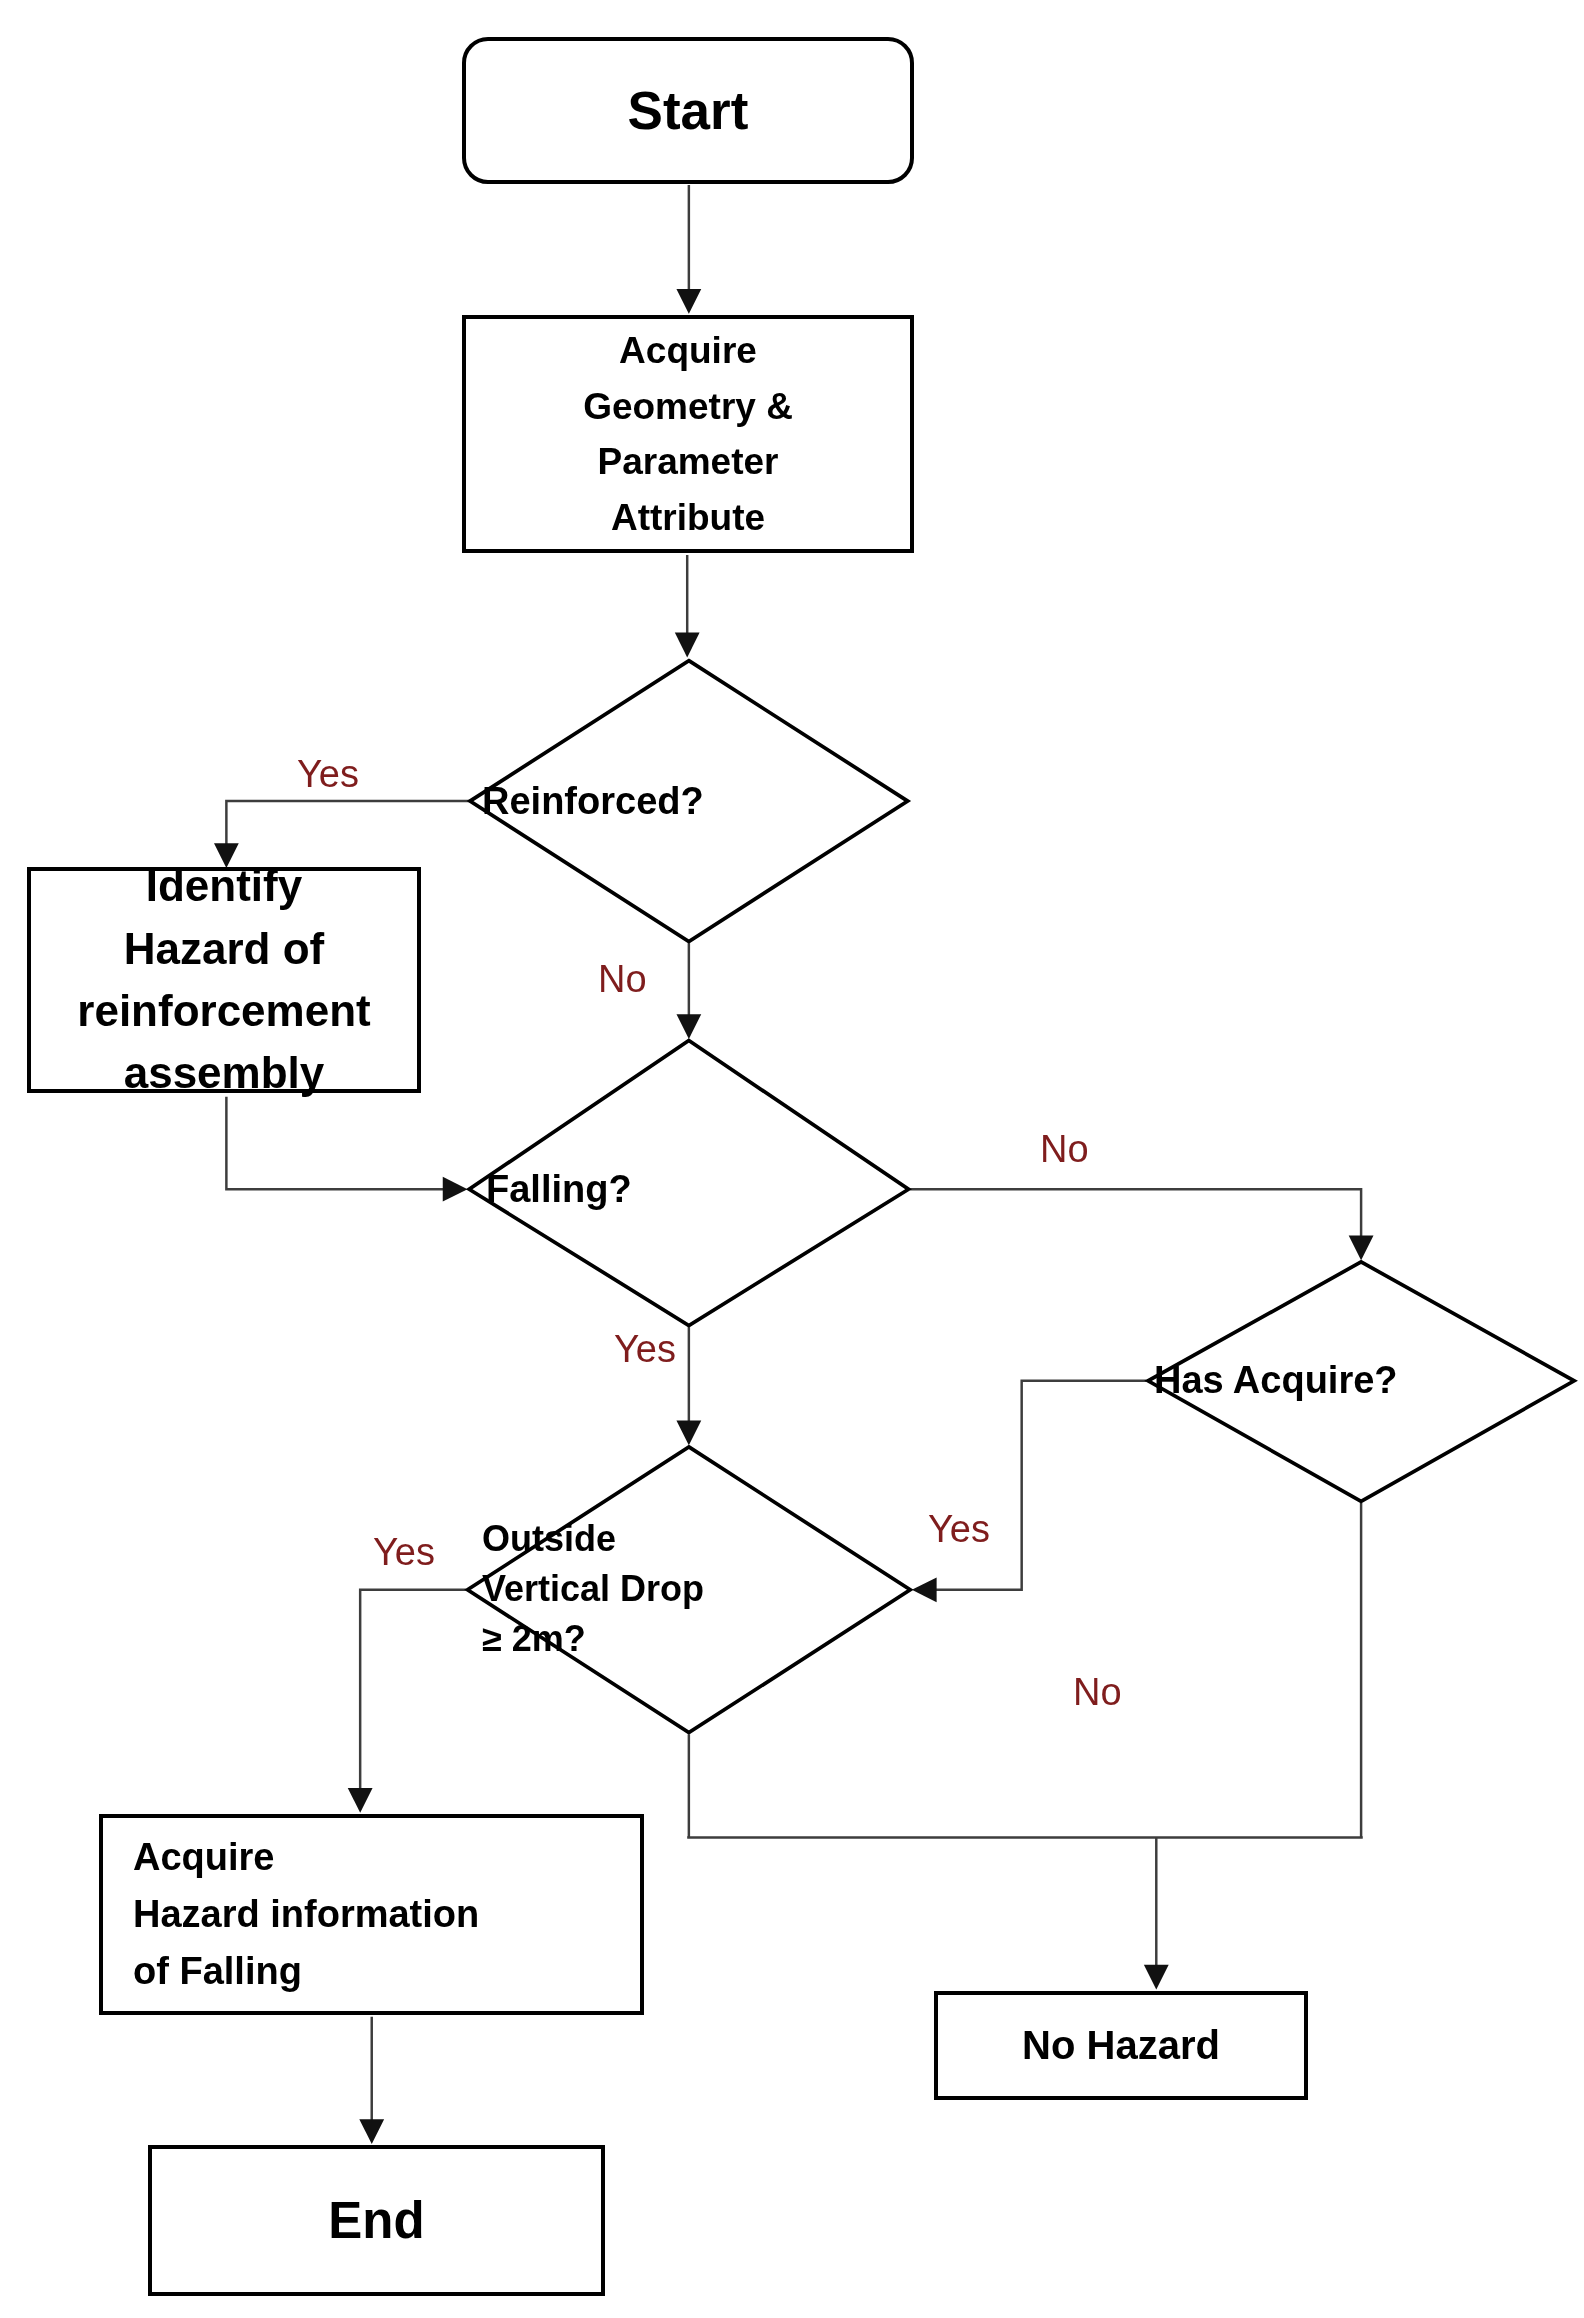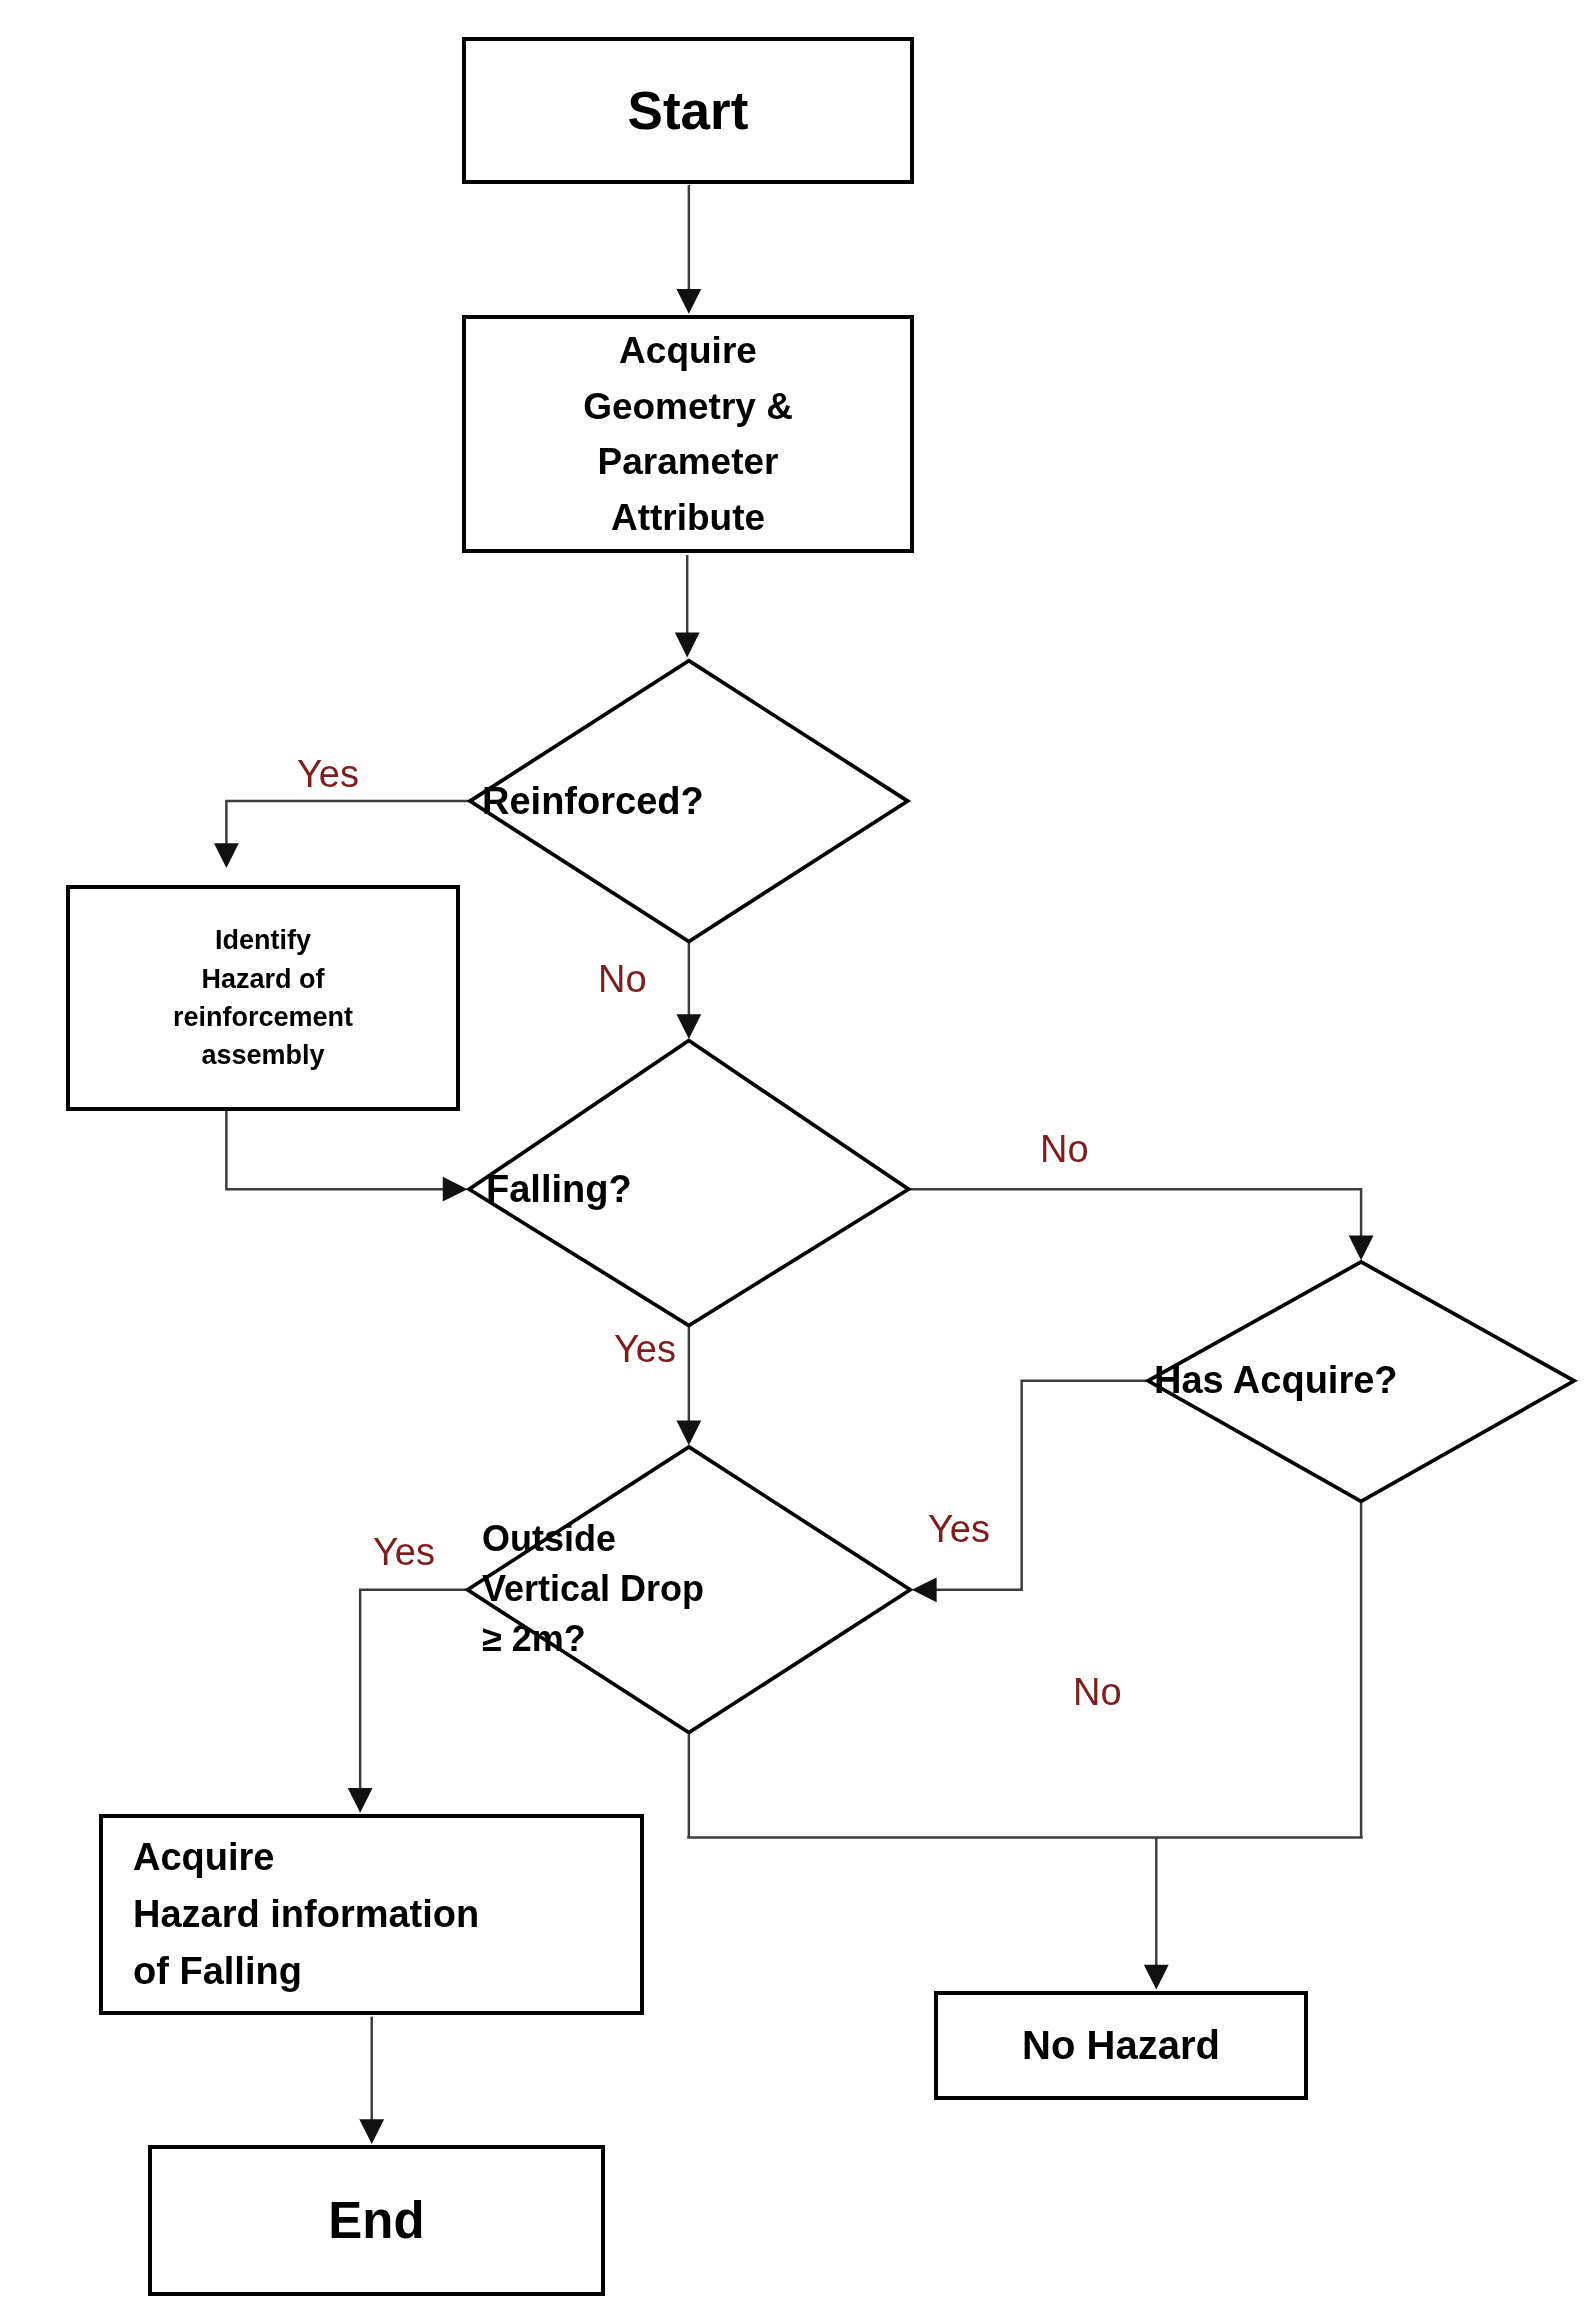--- a/index.html
+++ b/index.html
@@ -23,23 +23,23 @@
     border: 4.1px solid #000000;
     background: #ffffff;
     display: flex;
     align-items: center;
     justify-content: center;
     text-align: center;
     font-weight: bold;
     color: #000000;
     white-space: pre-line;
   }
-  .node-start        { left: 462px;  top: 37px;   width: 452px; height: 147px; font-size: 53px; }
+  .node-start        { left: 462px;  top: 37px;   width: 452px; height: 147px; font-size: 53px; border-radius: 26px; }
   .node-acquire-geo  { left: 462px;  top: 315px;  width: 452px; height: 238px; font-size: 37px; line-height: 1.50; }
-  .node-identify     { left: 27px;   top: 885px; width: 394px; height: 226px; font-size: 27px; line-height: 1.42; margin-left: 39px; }
+  .node-identify     { left: 27px;   top: 867px; width: 394px; height: 226px; font-size: 44px; line-height: 1.42; }
   .node-acq-falling  { left: 99px;  top: 1814px; width: 545px; height: 201px; font-size: 38px; line-height: 1.50;
                        justify-content: flex-start; text-align: left; padding-left: 30px; }
   .node-no-hazard    { left: 934px; top: 1991px; width: 374px; height: 109px; font-size: 40px; }
   .node-end          { left: 148px;  top: 2145px; width: 457px; height: 151px; font-size: 51px; }
 
   .diamond-label {
     position: absolute;
     width: 413px;
     font-weight: bold;
     color: #000000;

